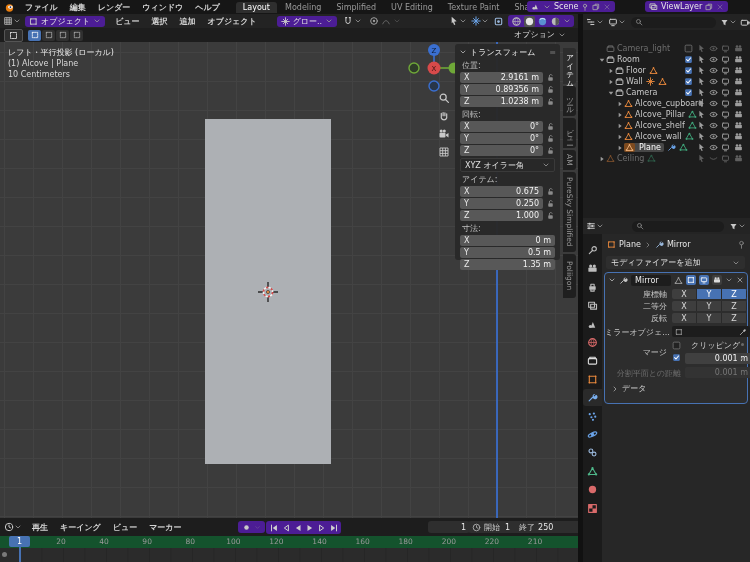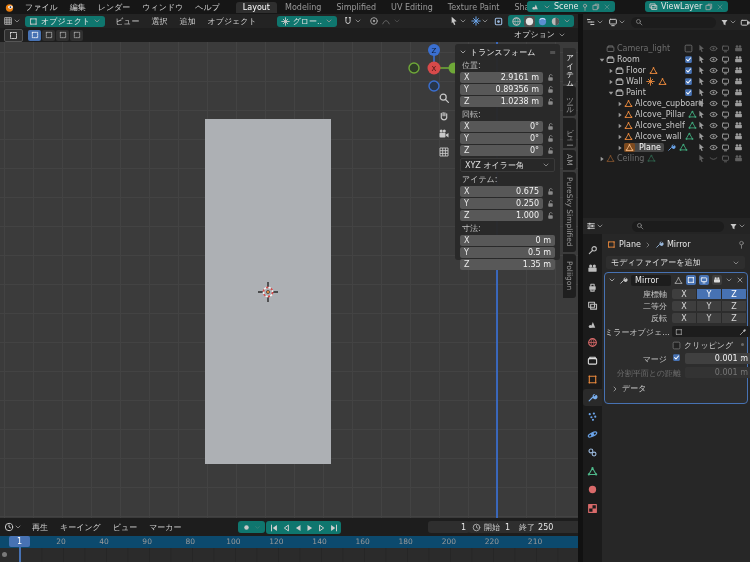--- a/index.html
+++ b/index.html
@@ -1,24 +1,24 @@
 <!DOCTYPE html>
 <html><head>
 <meta charset="utf-8">
 <style>
   html,body{margin:0;padding:0;background:#000;}
   #app{position:relative;width:750px;height:562px;background:#161616;overflow:hidden;
        font-family:"DejaVu Sans","Liberation Sans",sans-serif;font-size:8px;color:#cfcfcf;}
   .abs{position:absolute;}
   .row{display:flex;align-items:center;}
   .ic{display:inline-block;flex:0 0 auto;}
-  .mitem{padding:0 6px;color:#d4d4d4;cursor:default;}
+  .mitem{padding:0 6px;color:#d4d4d4;cursor:default;font-weight:bold;}
   .wtab{padding:1px 7px;border-radius:3px 3px 0 0;color:#9a9a9a;white-space:nowrap;}
   .wtab.active{background:#2e2e2e;color:#fff;}
-  .chip{background:#0f766e;border-radius:3px;display:flex;align-items:center;gap:3px;padding:0 4px;height:12px;}
+  .chip{background:#4c1d95;border-radius:3px;display:flex;align-items:center;gap:3px;padding:0 4px;height:12px;}
   .hdr{background:#232323;}
   .slider{background:#585858;border-radius:2px;height:11px;display:flex;align-items:center;
           justify-content:space-between;padding:0 4px;color:#f2f2f2;}
   .slider .axl{color:#e8e8e8;}
   .seclab{color:#c2c2c2;margin:2px 0 1px 2px;}
   .vtab{writing-mode:vertical-rl;text-orientation:mixed;background:#1f1f1f;color:#9a9a9a;
         border-radius:0 3px 3px 0;display:flex;align-items:center;justify-content:center;
         width:13px;font-size:7.5px;}
   .vtab.active{background:#2d2d2d;color:#fff;}
   .otrow{position:absolute;left:0;width:167px;height:11px;display:flex;align-items:center;}
@@ -304,20 +304,25 @@
 
     <span id="cursor3d-slot" style="position:absolute;left:257px;top:239px;display:flex;">
         <svg width="22" height="22" viewBox="0 0 22 22">
   <path d="M11 1 V6 M11 16 V21 M1 11 H6 M16 11 H21" stroke="#2a2a2a" stroke-width="1.4"></path>
   <circle cx="11" cy="11" r="4.6" fill="none" stroke="#d84a4a" stroke-width="1.6" stroke-dasharray="2.4 2.4"></circle>
   <circle cx="11" cy="11" r="4.6" fill="none" stroke="#f0f0f0" stroke-width="1.6" stroke-dasharray="2.4 2.4" stroke-dashoffset="2.4"></circle>
   <circle cx="11" cy="11" r="1.6" fill="#e8883c" stroke="#2a2a2a" stroke-width="0.6"></circle>
         </svg>
       </span>
 
+    <div style="position:absolute;left:8px;top:5px;line-height:11px;color:#d9d9d9;">
+      <div style="color:#ececec;">レフト・平行投影 (ローカル)</div>
+      <div>(1) Alcove | Plane</div>
+      <div>10 Centimeters</div>
+    </div>
 
     <span id="navgizmo-slot" style="position:absolute;left:406px;top:0px;display:flex;">
         <svg width="56" height="52" viewBox="0 0 56 52">
   <line x1="28" y1="26" x2="28" y2="8" stroke="#3a6fd0" stroke-width="1.6"></line>
   <line x1="28" y1="26" x2="48" y2="26" stroke="#6fa838" stroke-width="1.6"></line>
   <circle cx="28" cy="8" r="6" fill="#3a6fd0"></circle>
           <text x="28" y="10.8" font-size="7" fill="#0d1b33" text-anchor="middle" font-family="DejaVu Sans,sans-serif">Z</text>
   <circle cx="48" cy="26" r="5.5" fill="#6fa838"></circle>
   <circle cx="28" cy="44" r="5" fill="#28364a" stroke="#3a6fd0" stroke-width="1.4"></circle>
   <circle cx="8" cy="26" r="5" fill="#2e3c28" stroke="#6fa838" stroke-width="1.4"></circle>
@@ -567,21 +572,21 @@
               <circle cx="6" cy="6" r="4.4" stroke="currentColor" fill="none" stroke-width="1.2" stroke-linecap="round" stroke-linejoin="round"></circle>
               <path d="M6 3.6 V6 L7.9 7" stroke="currentColor" fill="none" stroke-width="1.2" stroke-linecap="round" stroke-linejoin="round"></path>
             </svg>
           </span>
         <span>開始</span>
         <span style="color:#e8e8e8;margin-left:2px;">1</span>
         <span style="margin-left:6px;">終了</span>
         <span style="color:#e8e8e8;">250</span>
       </div>
     </div>
-    <div id="ruler" style="position:absolute;left:0;top:18px;width:578px;height:12px;background:#0c4a6e;">
+    <div id="ruler" style="position:absolute;left:0;top:18px;width:578px;height:12px;background:#14532d;">
         <span class="rlab" style="left: 60.945px;">20</span>
         <span class="rlab" style="left: 104.045px;">40</span>
         <span class="rlab" style="left: 147.145px;">90</span>
         <span class="rlab" style="left: 190.245px;">80</span>
         <span class="rlab" style="left: 233.345px;">100</span>
         <span class="rlab" style="left: 276.445px;">120</span>
         <span class="rlab" style="left: 319.545px;">140</span>
         <span class="rlab" style="left: 362.645px;">160</span>
         <span class="rlab" style="left: 405.745px;">180</span>
         <span class="rlab" style="left: 448.845px;">200</span>
@@ -823,21 +828,21 @@
       </div>
       <div class="otrow" style="top: 57px;">
         <span style="width:24px;flex:0 0 auto;"></span>
         <svg class="ic" width="8" height="8" viewBox="0 0 12 12" style="color:#9a9a9a;">
           <path d="M2.5 4 H9.5 L6 8.5 Z" fill="currentColor"></path>
         </svg>
         <svg class="ic" width="9" height="9" viewBox="0 0 12 12" style="color:#c9c9c9;">
           <rect x="1.5" y="4" width="9" height="6" rx="1" stroke="currentColor" fill="none" stroke-width="1.2" stroke-linecap="round" stroke-linejoin="round"></rect>
           <path d="M3 4 V2.5 H9 V4" stroke="currentColor" fill="none" stroke-width="1.2" stroke-linecap="round" stroke-linejoin="round"></path>
         </svg>
-        <span class="otlab" style="color:#c9c9c9;">Paint</span>
+        <span class="otlab" style="color:#c9c9c9;">Camera</span>
         <span class="octrl" style="right:56px;width:10px;">
           <svg class="ic" width="9" height="9" viewBox="0 0 12 12" style="color:#fff;">
             <rect x="1.5" y="1.5" width="9" height="9" rx="1.5" fill="#4772b3"></rect>
             <path d="M3.5 6.2 L5.3 8 L8.7 4" stroke="#fff" fill="none" stroke-width="1.4" stroke-linecap="round"></path>
           </svg>
         </span>
         <span class="octrl" style="right:44px;">
           <svg class="ic" width="9" height="9" viewBox="0 0 12 12" style="color:#9d9d9d;">
             <path d="M3.2 1 L9.2 6.2 L6.2 6.8 L7.6 10.2 L6.1 10.8 L4.7 7.5 L3.2 8.8 Z" fill="currentColor"></path>
           </svg>
@@ -1382,28 +1387,28 @@
               <circle cx="2.5" cy="2.5" r="0.9" fill="currentColor"></circle>
               <circle cx="9.5" cy="2.5" r="0.9" fill="currentColor"></circle>
               <circle cx="2.5" cy="9.5" r="0.9" fill="currentColor"></circle>
               <circle cx="9.5" cy="9.5" r="0.9" fill="currentColor"></circle>
             </svg>
             <svg class="ic" width="8" height="8" viewBox="0 0 12 12" style="color:#bbb;">
               <path d="M2 10 L6.8 5.2" stroke="currentColor" fill="none" stroke-width="1.2" stroke-linecap="round" stroke-linejoin="round"></path>
               <path d="M6 4 L8 6 L9.8 4.2 A1.3 1.3 0 0 0 7.8 2.2 Z" fill="currentColor"></path>
             </svg>
           </div>
-          <div class="row" style="position:absolute;left:67px;top:53px;gap:3px;">
+          <div class="row" style="position:absolute;left:67px;top:53px;gap:10px;">
     <svg class="ic" width="9" height="9" viewBox="0 0 12 12" style="color:#888;">
               <rect x="1.5" y="1.5" width="9" height="9" rx="1.5" stroke="#7a7a7a" fill="#222"></rect>
             </svg>
             <span style="color:#d0d0d0;">クリッピング</span>
           </div>
   <span class="dot" style="position:absolute;right:3px;top:56px;"></span>
-          <div class="proplabel" style="left:0;top:67px;width:62px;">マージ</div>
+          <div class="proplabel" style="left:0;top:60px;width:62px;">マージ</div>
   <div class="row" style="position:absolute;left:67px;top:66px;">
             <svg class="ic" width="9" height="9" viewBox="0 0 12 12" style="color:#fff;">
               <rect x="1.5" y="1.5" width="9" height="9" rx="1.5" fill="#4772b3"></rect>
               <path d="M3.5 6.2 L5.3 8 L8.7 4" stroke="#fff" fill="none" stroke-width="1.4" stroke-linecap="round"></path>
             </svg>
           </div>
   <div class="slider" style="position:absolute;left:80px;top:66px;width:59px;background:#404040;justify-content:flex-end;">0.001 m</div>
   <span class="dot" style="position:absolute;right:3px;top:70px;"></span>
           <div class="proplabel" style="left:0;top:81px;width:76px;color:#6e6e6e;">分割平面との距離</div>
   <div class="slider" style="position:absolute;left:80px;top:80px;width:59px;background:#333;color:#777;justify-content:flex-end;">0.001 m</div>

